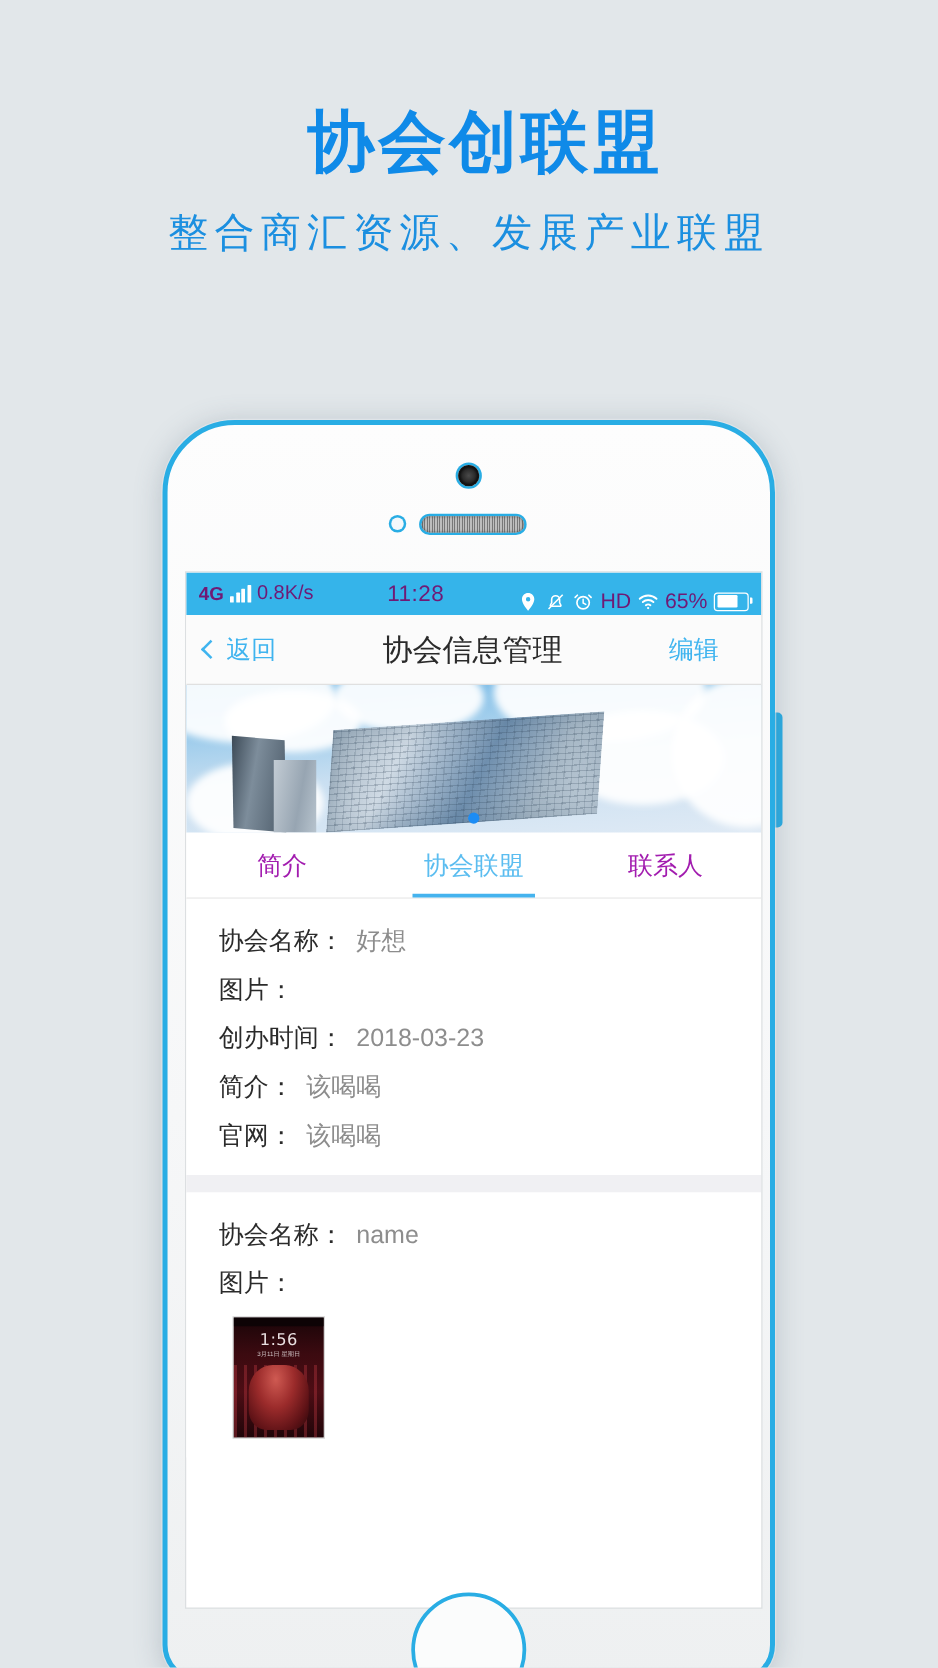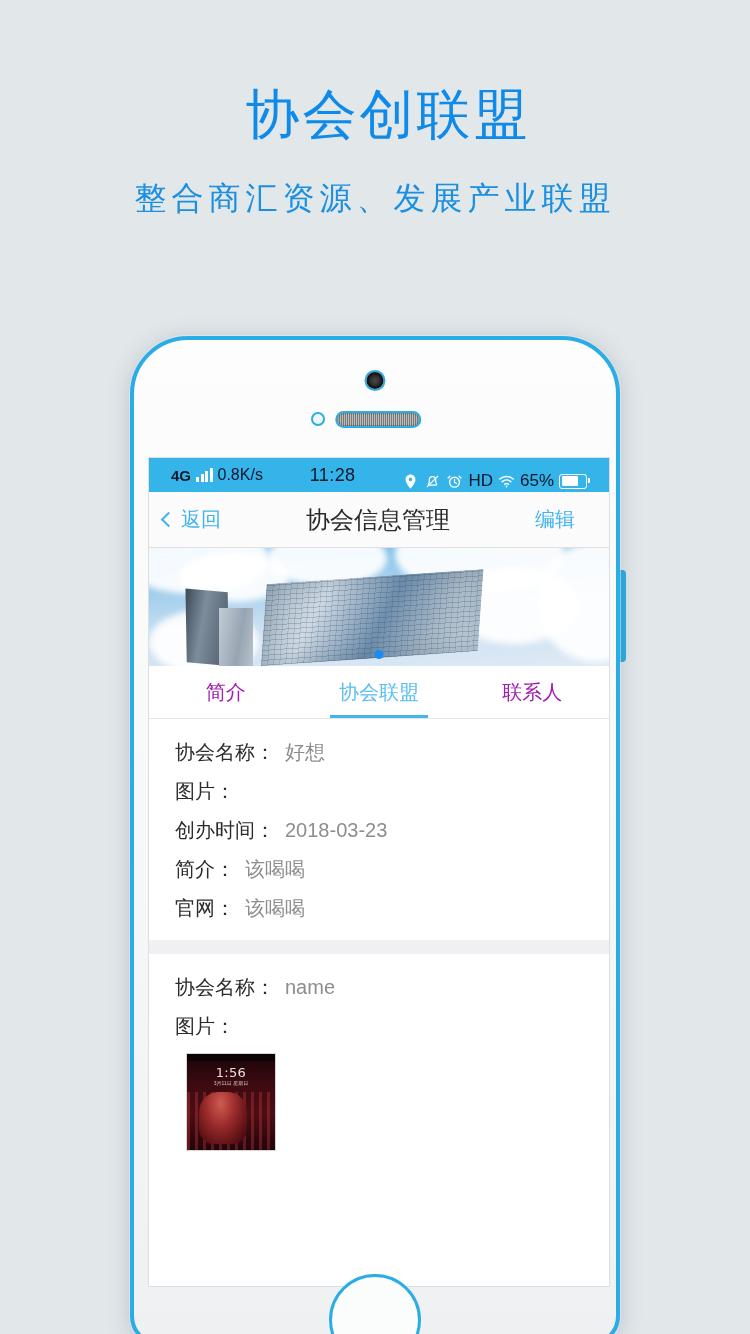--- a/index.html
+++ b/index.html
@@ -21,25 +21,25 @@
     top: 0; left: 0;
     width: 750px;
     text-align: center;
   }
   #promo-title {
     margin-top: 82px;
     font-size: 54px;
     line-height: 64px;
     color: #0f8ae8;
     letter-spacing: 3px;
-    font-weight: 400;
+    font-weight: 700;
     padding-left: 26px;
   }
   #promo-subtitle {
-    margin-top: 32px;
+    margin-top: 20px;
     font-size: 32px;
     line-height: 40px;
     color: #1b8fe0;
     letter-spacing: 5px;
     font-weight: 400;
   }
 
   
   #phone {
     position: absolute;
@@ -124,24 +124,24 @@
     height: 828px;
     background: #ffffff;
     overflow: hidden;
     box-shadow: 0 0 0 1px #dcdfe1;
   }
 
   
   #status-bar {
     height: 34px;
     background: #35b4ea;
-    color: #0f172a;
+    color: #701a75;
     display: flex;
     align-items: center;
-    padding: 0 22px;
+    padding: 0 10px;
     font-size: 17px;
     box-sizing: border-box;
   }
   .sb-left { display: flex; align-items: center; gap: 5px; }
   .sb-center { flex: 1; text-align: center; font-size: 18px; letter-spacing: .4px; }
   .sb-right { display: flex; align-items: center; gap: 5px; font-size: 17px; margin-top: 12px; }
   #sb-4g { font-size: 15px; font-weight: 700; }
   .bars { display: flex; align-items: flex-end; gap: 1.5px; height: 14px; }
   .bars i { display: block; width: 3px; background: #fff; border-radius: .5px; }
   .bars i:nth-child(1){height:5px}
@@ -304,21 +304,21 @@
     align-items: baseline;
     padding: 6px 26px;
     font-size: 20px;
   }
   .field-label { color: #2b2b2b; white-space: nowrap; }
   .field-value { color: #8d8d8d; margin-left: 10px; }
 
   
   #thumb-wrap { padding: 8px 26px 4px 38px; }
   #thumb {
-    width: 88px; height: 96px;
+    width: 72px; height: 96px;
     background: linear-gradient(180deg,#190508 0%, #3b0a10 30%, #4d0d14 62%, #200509 100%);
     position: relative;
     overflow: hidden;
     box-shadow: 0 0 0 1px #d6d6d6;
   }
   #thumb .t-bar {
     position: absolute; top: 0; left: 0; right: 0; height: 7px;
     background: rgba(10,3,5,.85);
   }
   #thumb .t-time {

